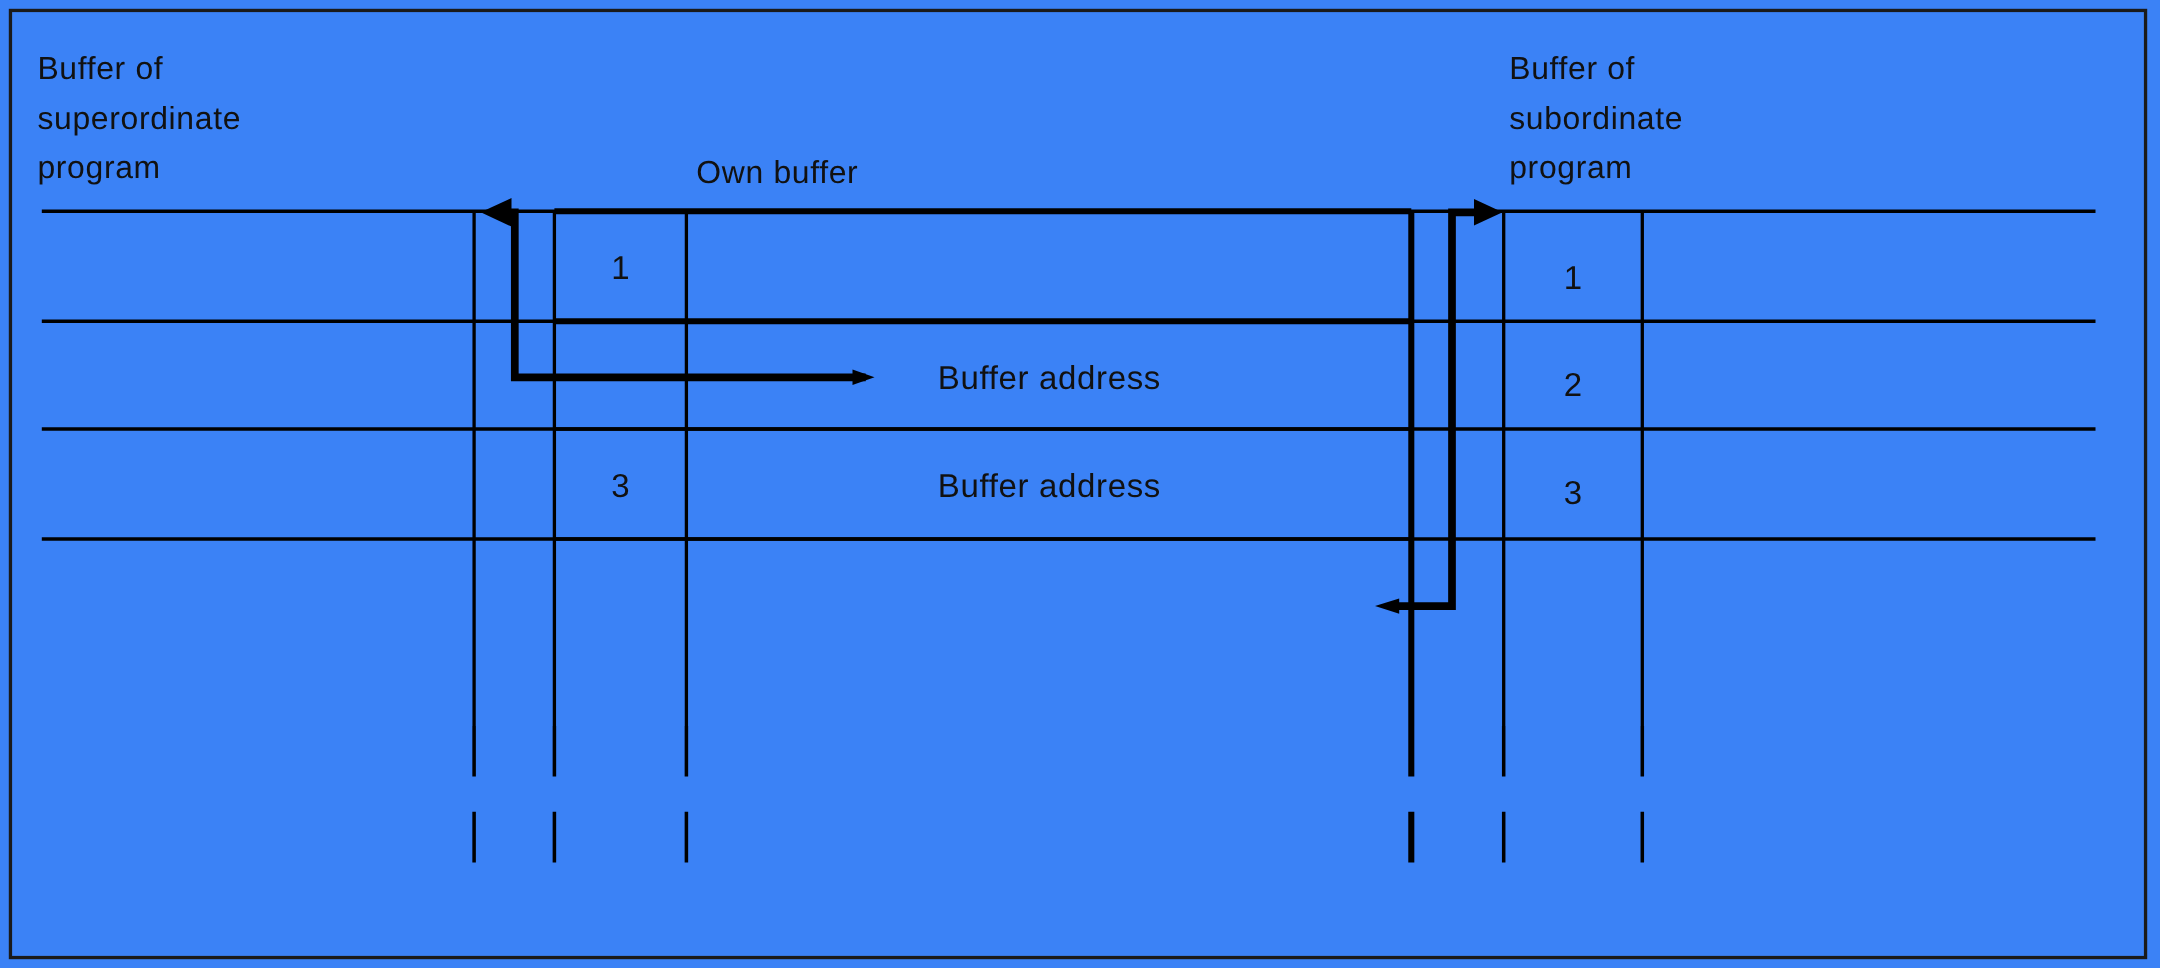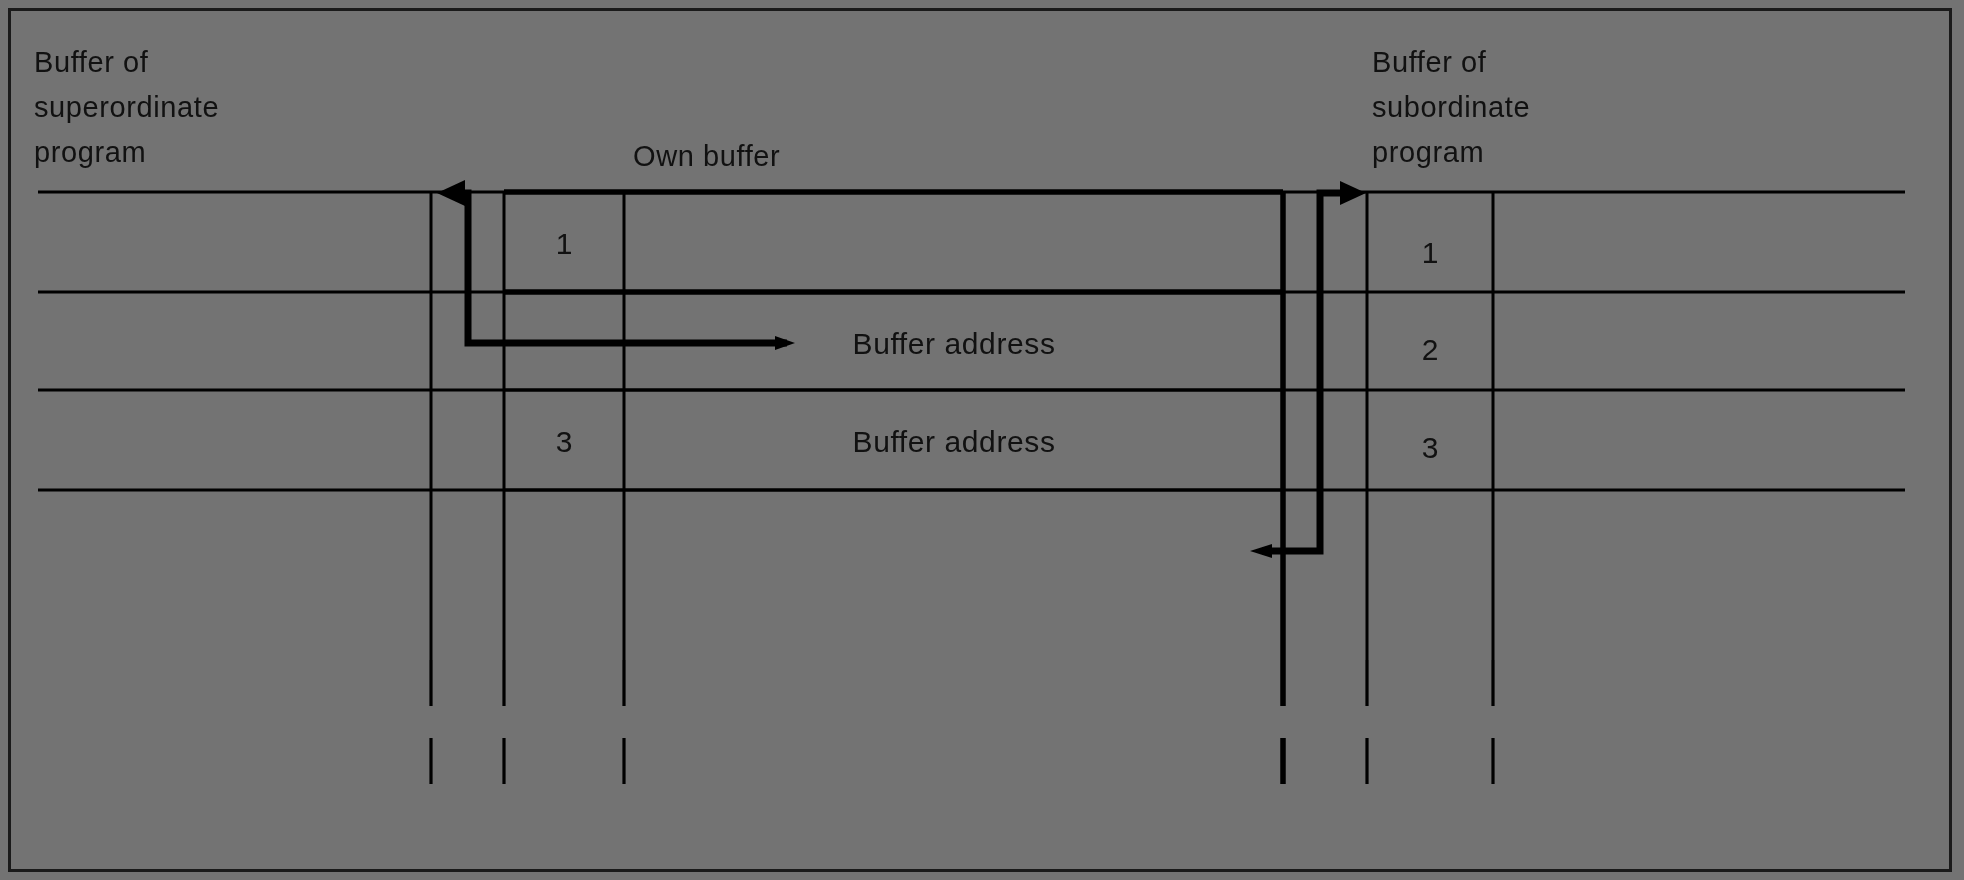--- a/index.html
+++ b/index.html
@@ -7,21 +7,21 @@
     padding: 0;
     background: #ffffff;
   }
   body {
     font-family: "Liberation Sans", sans-serif;
   }
   #page {
     position: relative;
     width: 1964px;
     height: 880px;
-    background: #737373;
+    background: #3b82f6;
     overflow: hidden;
   }
   #page svg {
     position: absolute;
     top: 0;
     left: 0;
     width: 1964px;
     height: 880px;
   }
   .lbl {

